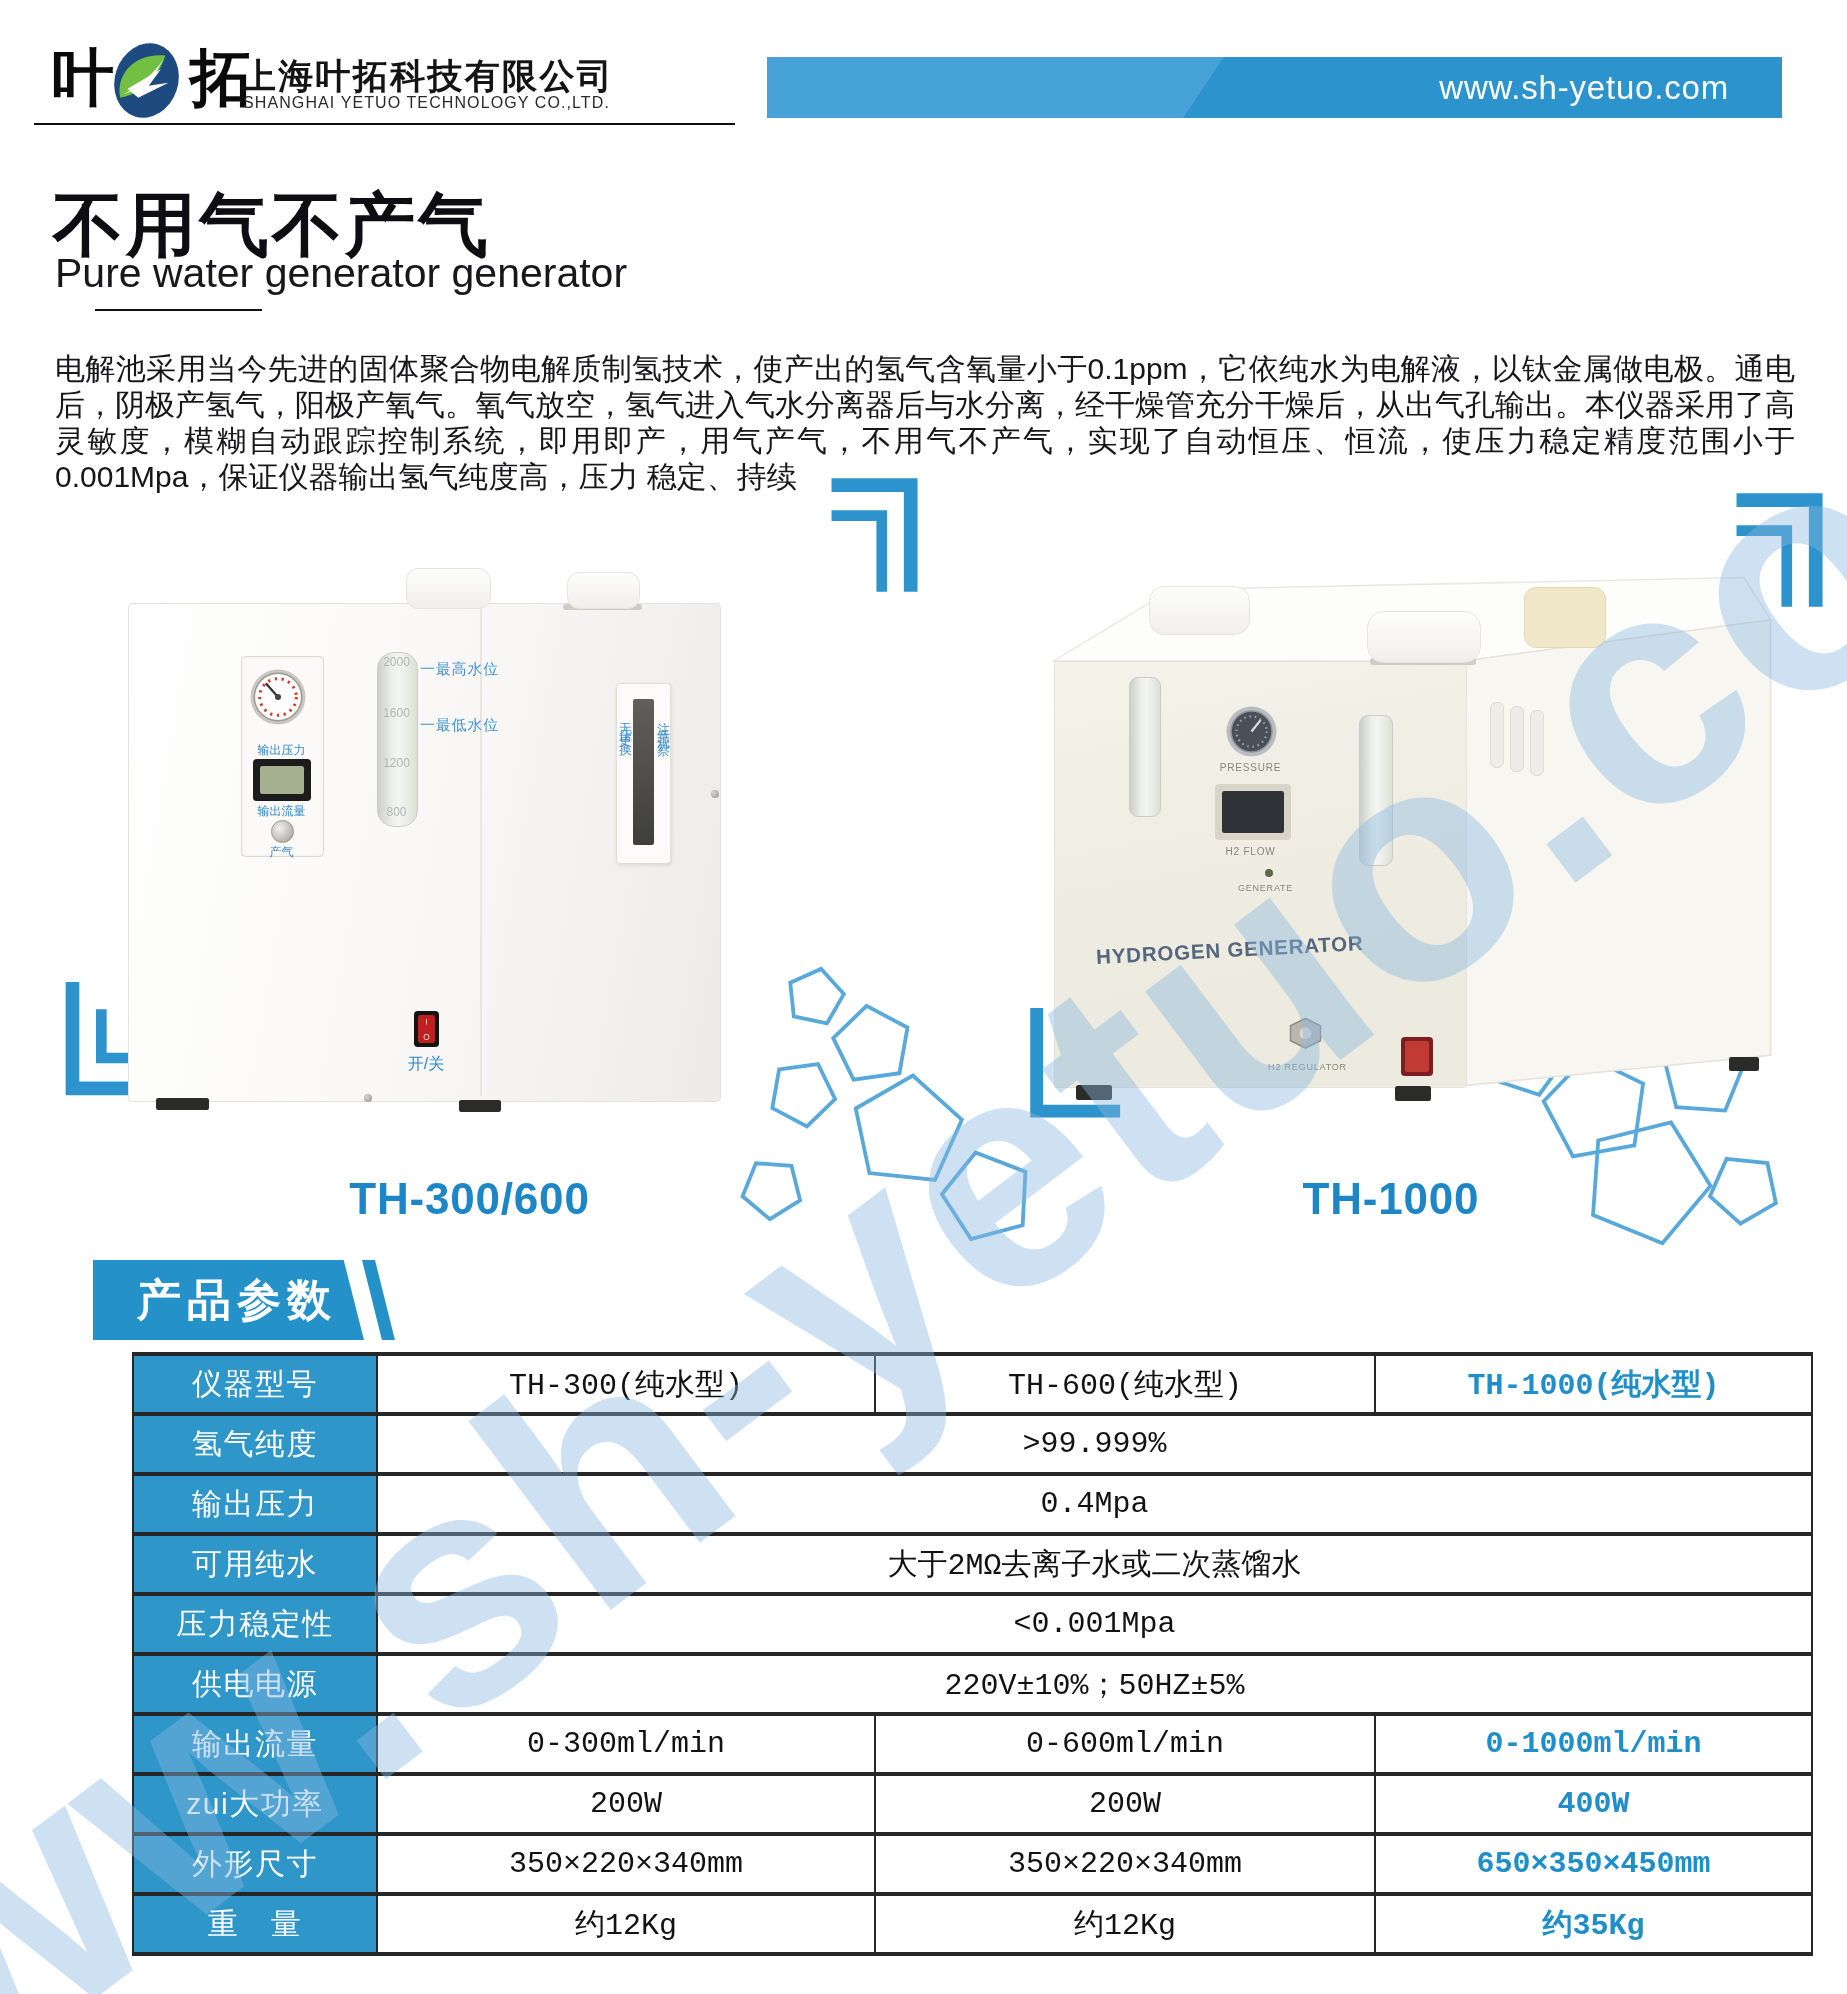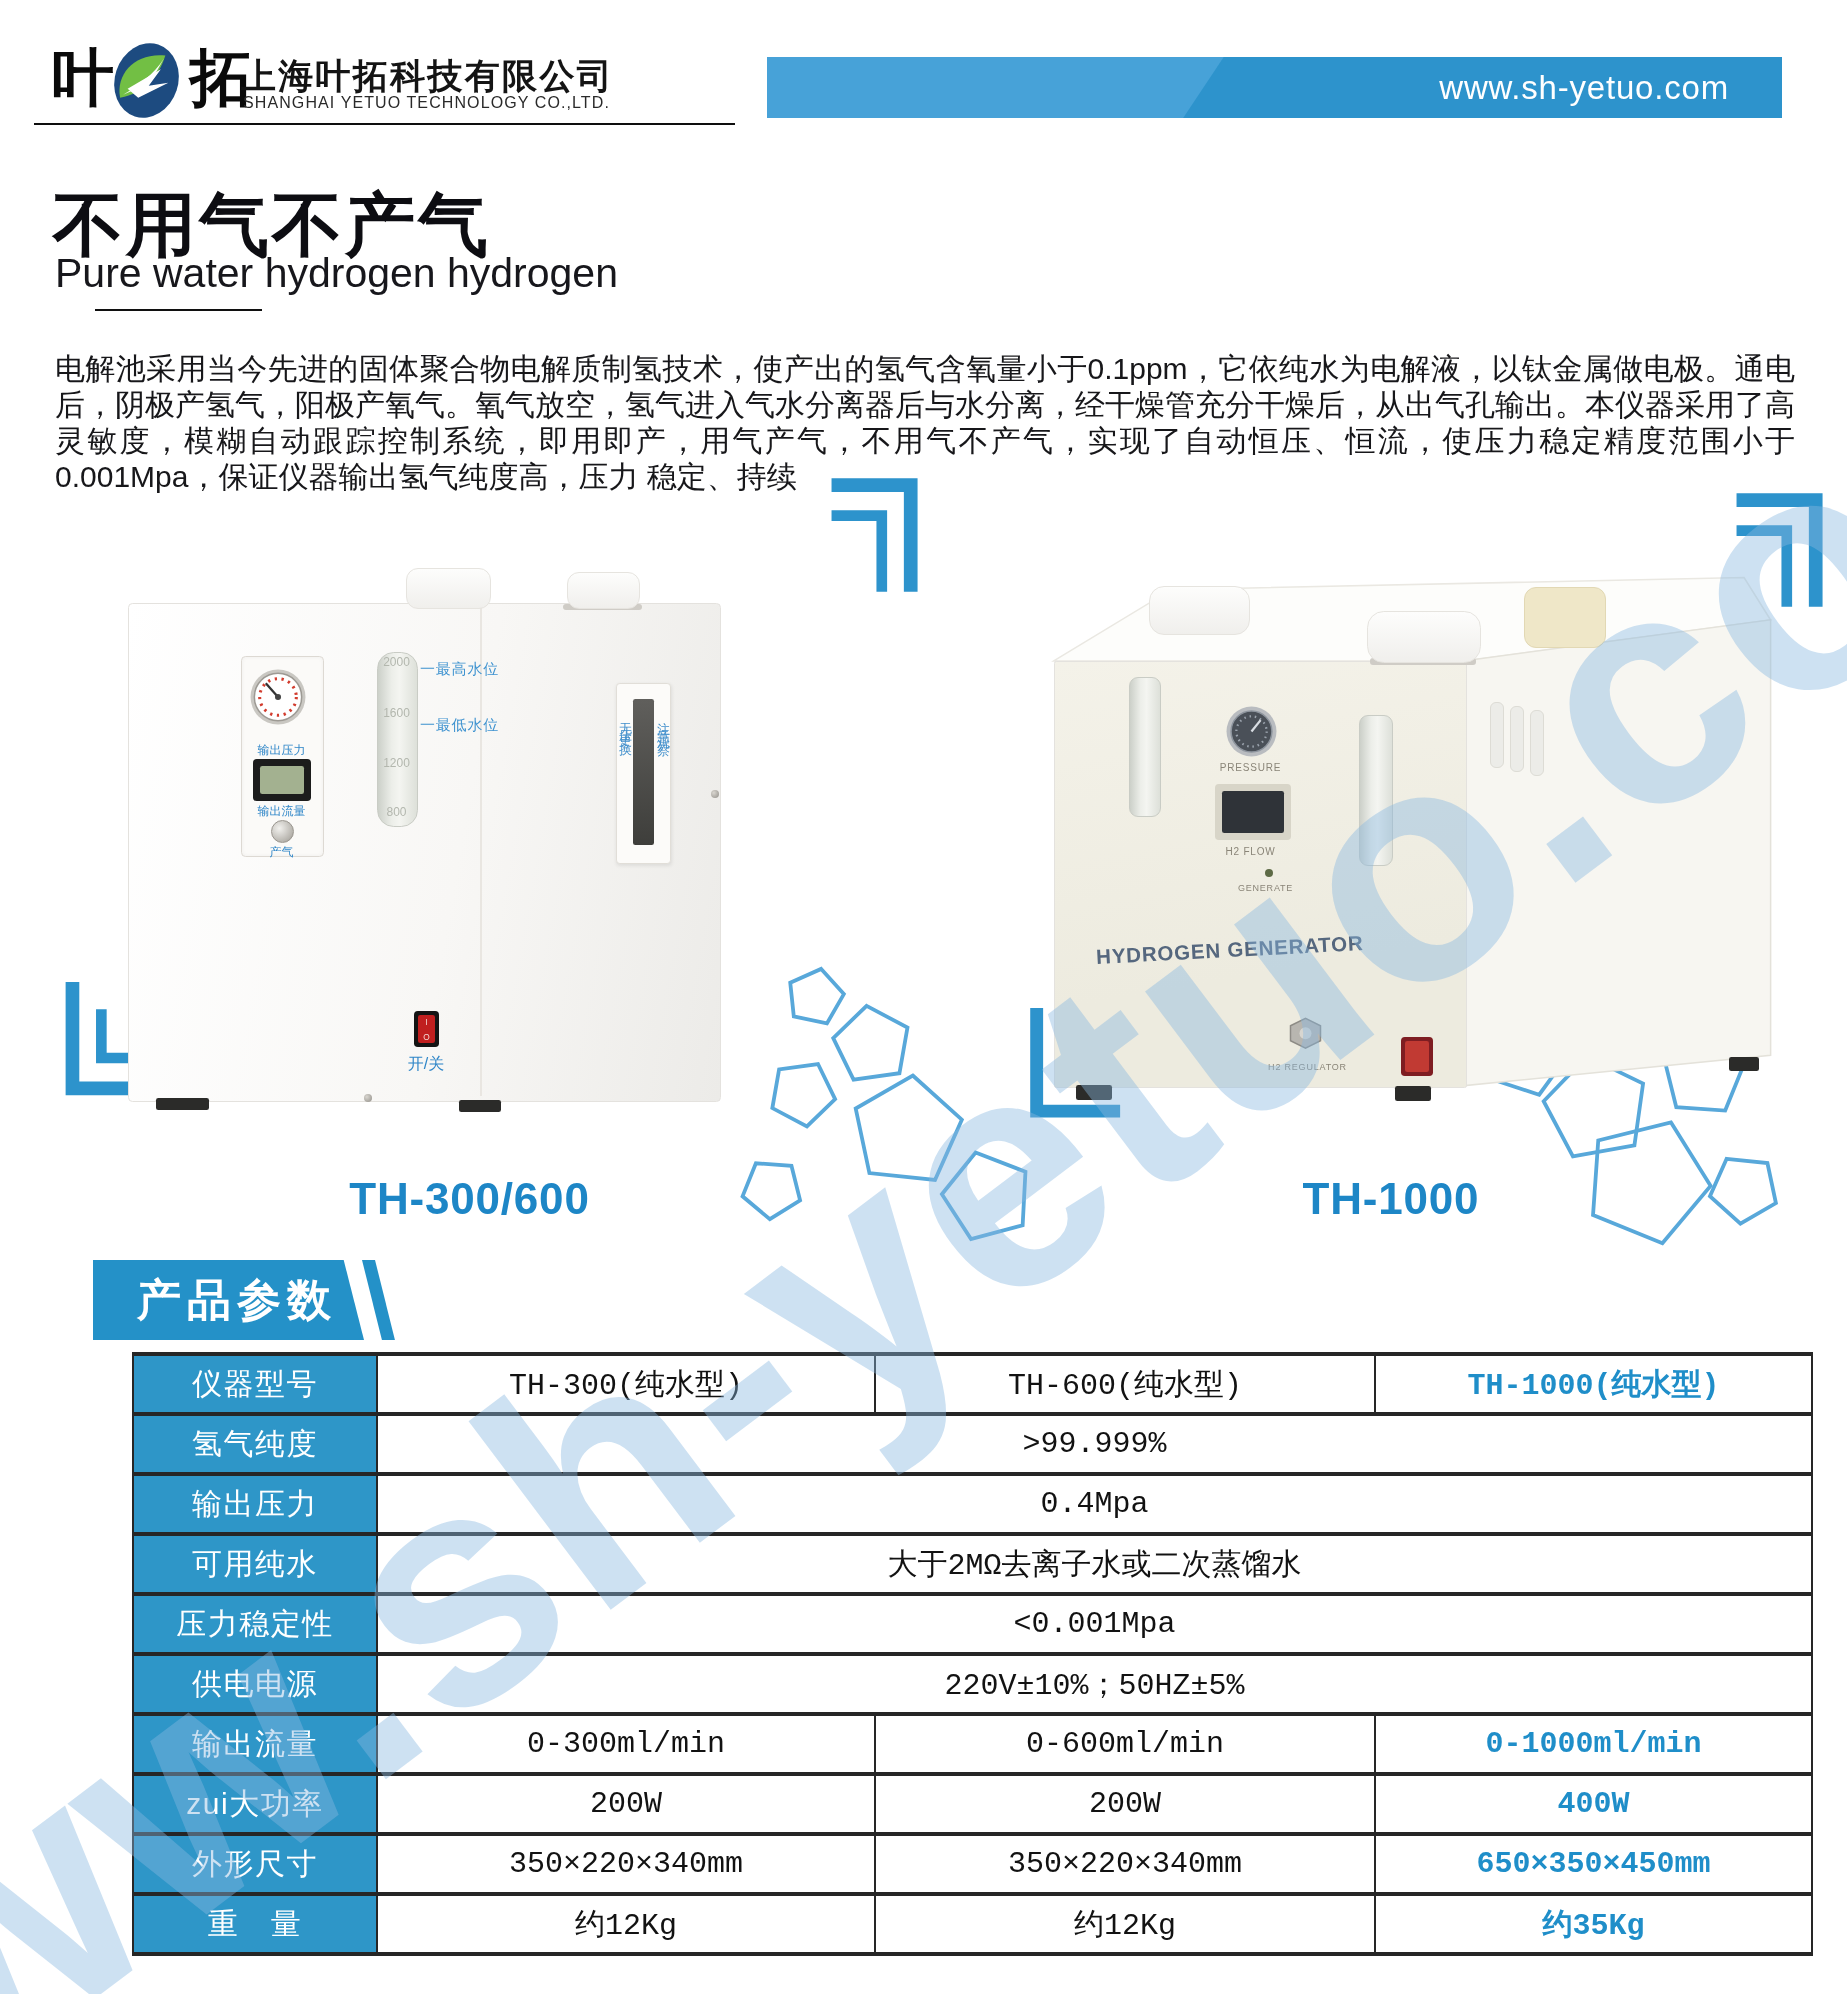--- a/index.html
+++ b/index.html
@@ -103,21 +103,21 @@
     <div class="company-en">SHANGHAI YETUO TECHNOLOGY CO.,LTD.</div>
     <div class="header-divider"></div>
 
     <div class="banner">
       <div class="banner-dark"></div>
       <div class="banner-text">www.sh-yetuo.com</div>
     </div>
   </div>
 
   <div class="title-cn">不用气不产气</div>
-  <div class="title-en">Pure water hydrogen hydrogen</div>
+  <div class="title-en">Pure water generator generator</div>
   <div class="title-underline"></div>
   <p class="description">电解池采用当今先进的固体聚合物电解质制氢技术，使产出的氢气含氧量小于0.1ppm，它依纯水为电解液，以钛金属做电极。通电后，阴极产氢气，阳极产氧气。氧气放空，氢气进入气水分离器后与水分离，经干燥管充分干燥后，从出气孔输出。本仪器采用了高灵敏度，模糊自动跟踪控制系统，即用即产，用气产气，不用气不产气，实现了自动恒压、恒流，使压力稳定精度范围小于0.001Mpa，保证仪器输出氢气纯度高，压力 稳定、持续</p>
 
   <svg class="bracket" style="left:830px;top:476px;" width="99" height="118" viewBox="0 0 130 155">
     <path d="M2 12 H106 V152" stroke="#2d93cc" stroke-width="18" fill="none"></path>
     <path d="M2 52 H68 V152" stroke="#2d93cc" stroke-width="14" fill="none"></path>
   </svg>
   <svg class="bracket" style="left:1735px;top:491px;" width="99" height="118" viewBox="0 0 130 155">
     <path d="M2 12 H106 V152" stroke="#2d93cc" stroke-width="18" fill="none"></path>
     <path d="M2 52 H68 V152" stroke="#2d93cc" stroke-width="14" fill="none"></path>

